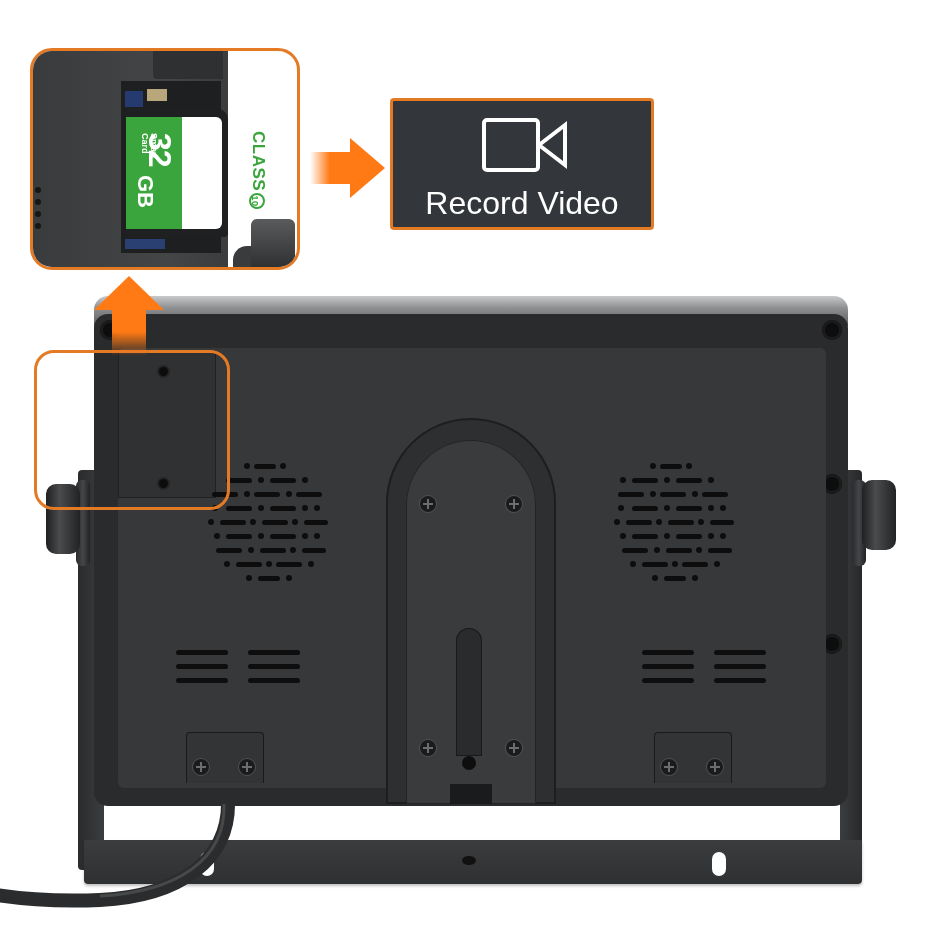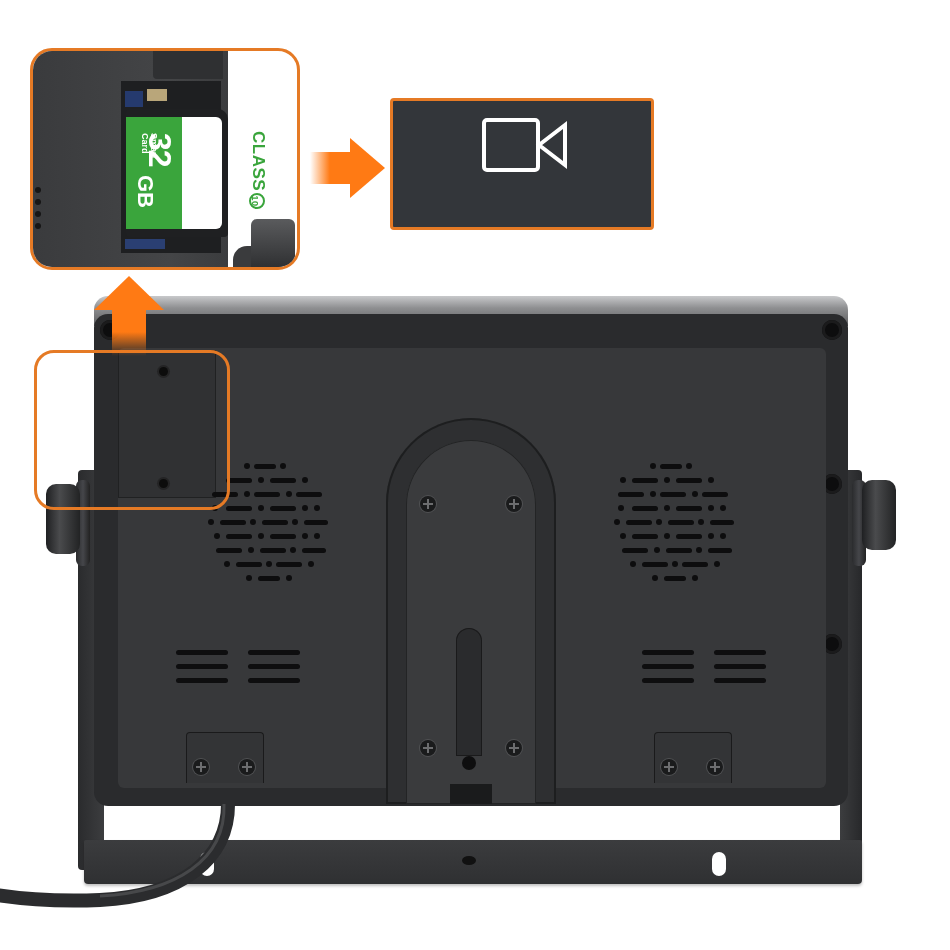--- a/index.html
+++ b/index.html
@@ -170,20 +170,21 @@
   </defs>
   <rect x="0" y="14" width="44" height="32" fill="url(#gr)"></rect>
   <polygon points="40,0 75,30 40,60" fill="#ff7a14"></polygon>
 </svg>
 
 <div class="abs record-card">
   <svg class="abs record-icon" viewBox="0 0 88 56">
     <rect x="3" y="3" width="54" height="50" rx="3" fill="none" stroke="#ffffff" stroke-width="4"></rect>
     <polygon points="58,28 84,8 84,48" fill="none" stroke="#ffffff" stroke-width="4" stroke-linejoin="miter"></polygon>
   </svg>
+  <div class="abs record-label">Record Video</div>
 </div>
 
 <div class="abs bracket-side-l"></div>
 <div class="abs bracket-side-r"></div>
 <div class="abs bracket-base">
   <div class="abs bracket-slot-l"></div>
   <div class="abs bracket-hole"></div>
   <div class="abs bracket-slot-r"></div>
 </div>
 

